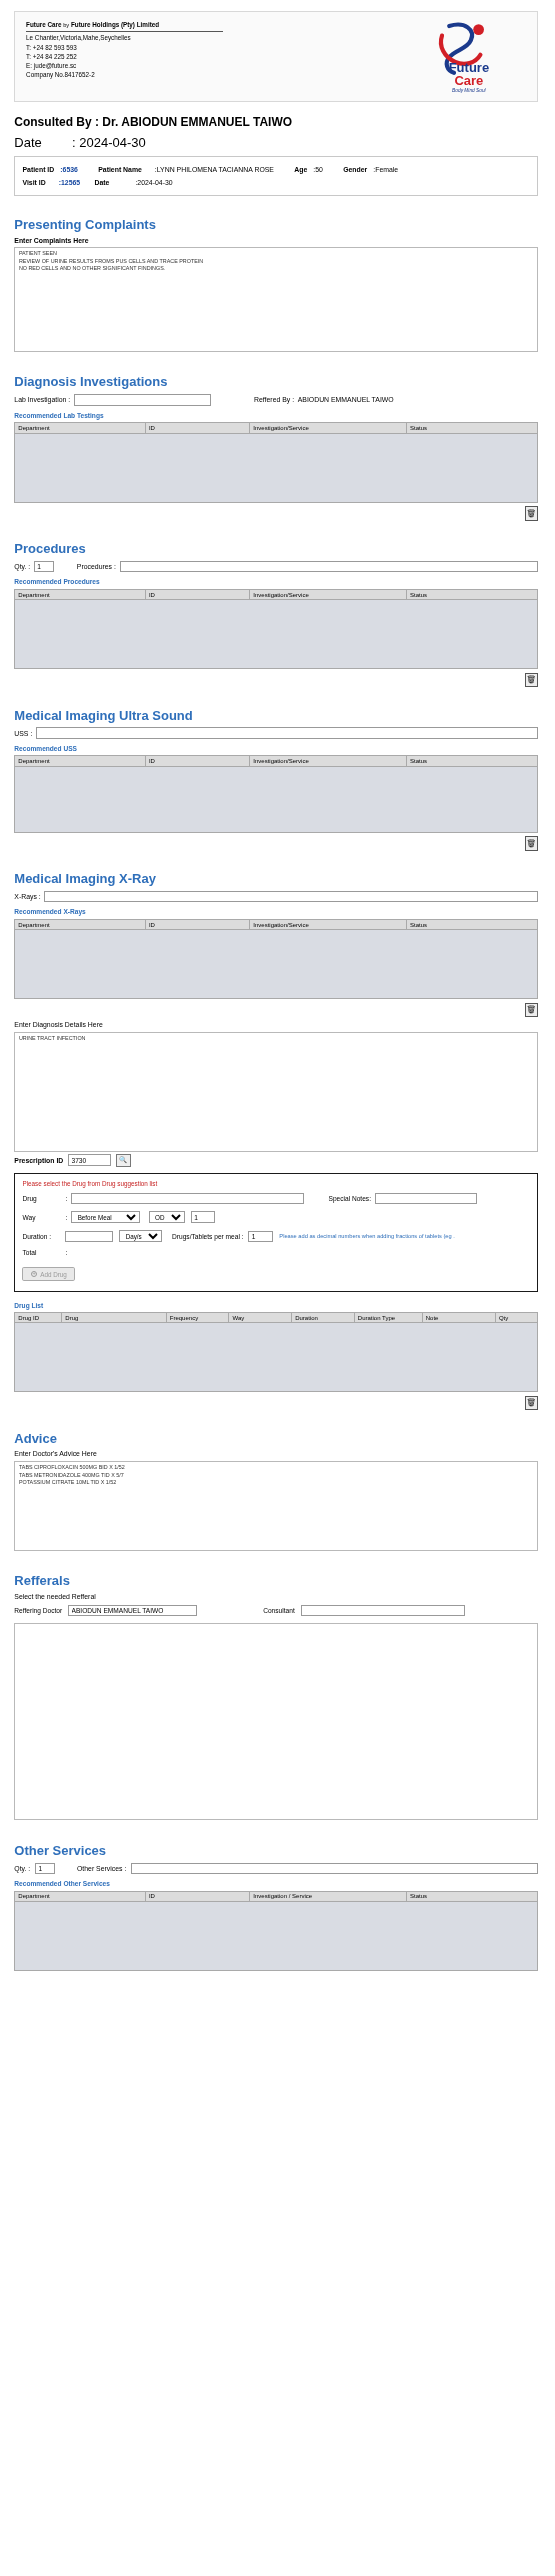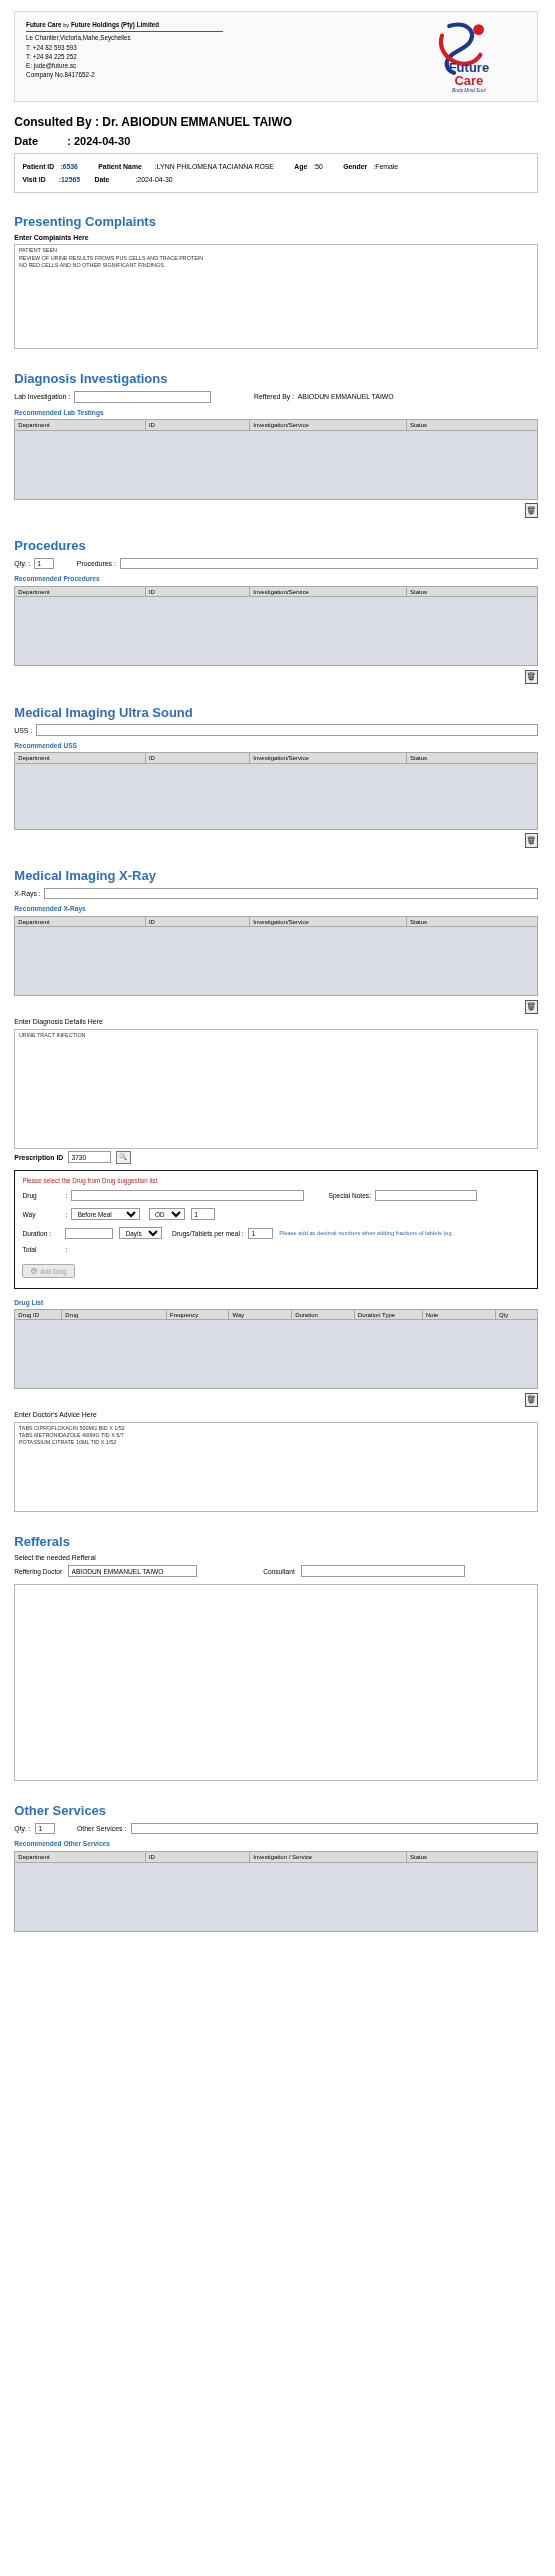--- a/index.html
+++ b/index.html
@@ -25,21 +25,21 @@
   }
   .lh-left { font-size: 6.3px; line-height: 1.45; }
   .lh-title { font-weight: bold; }
   .lh-title .by { font-weight: normal; font-size: 5.7px; }
   .lh-underline { border-bottom: 0.6px solid #555; width: 197px; margin: 1.2px 0 1.8px 0; }
   .logo { width: 114px; text-align: center; position: relative; }
   .logo svg { display:block; margin: 0 auto; }
 
   .consult-line { margin-top: 13px; font-size: 12px; font-weight: bold; }
   .consult-line .val { font-weight: bold; }
-  .date-line { margin-top: 6px; font-size: 11px; font-weight: bold; }
+  .date-line { margin-top: 6px; font-size: 13px; font-weight: normal; }
 
   .patient-bar {
     margin-top: 6px;
     border: 0.6px solid #c8c8c8;
     padding: 6px 7.2px;
     font-size: 6.9px;
   }
   .patient-bar .row { display:flex; align-items:center; gap: 0; line-height: 1.9; }
   .pb-lbl { font-weight: bold; }
   .pb-val { color: #1547a0; font-weight: bold; }
@@ -414,20 +414,21 @@
         <th style="width:8%">Qty</th>
       </tr>
     </thead>
   </table>
   <div class="grid-body"></div>
   <div class="trash-row">
     <div class="trash">🗑</div>
   </div>
 
   
+  <h2 class="section">Advice</h2>
   <div class="sub-note">Enter Doctor's Advice Here</div>
   <textarea class="box ta-advice" style="">TABS CIPROFLOXACIN 500MG BID X 1/52
 TABS METRONIDAZOLE 400MG TID X 5/7
 POTASSIUM CITRATE 10ML TID X 1/52</textarea>
 
   
   <h2 class="section">Refferals</h2>
   <div class="sub-note">Select the needed Refferal</div>
   <div class="ref-row">
     <span>Reffering Doctor</span>

